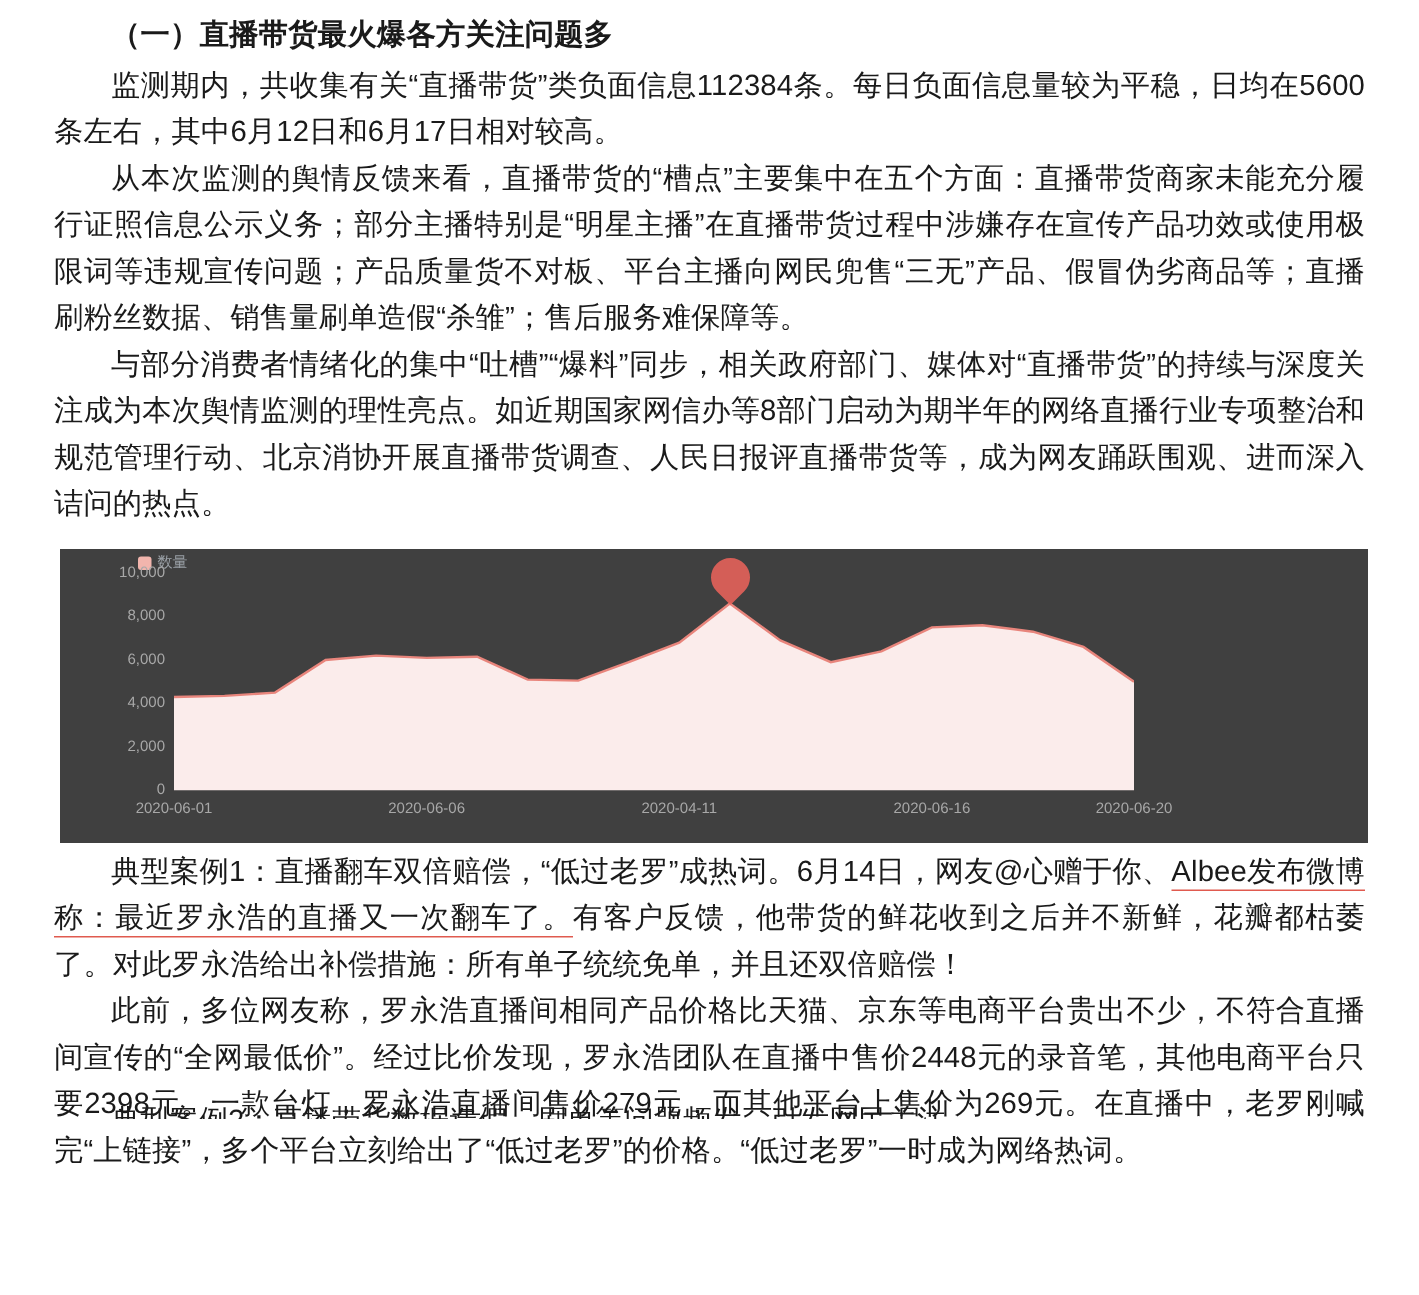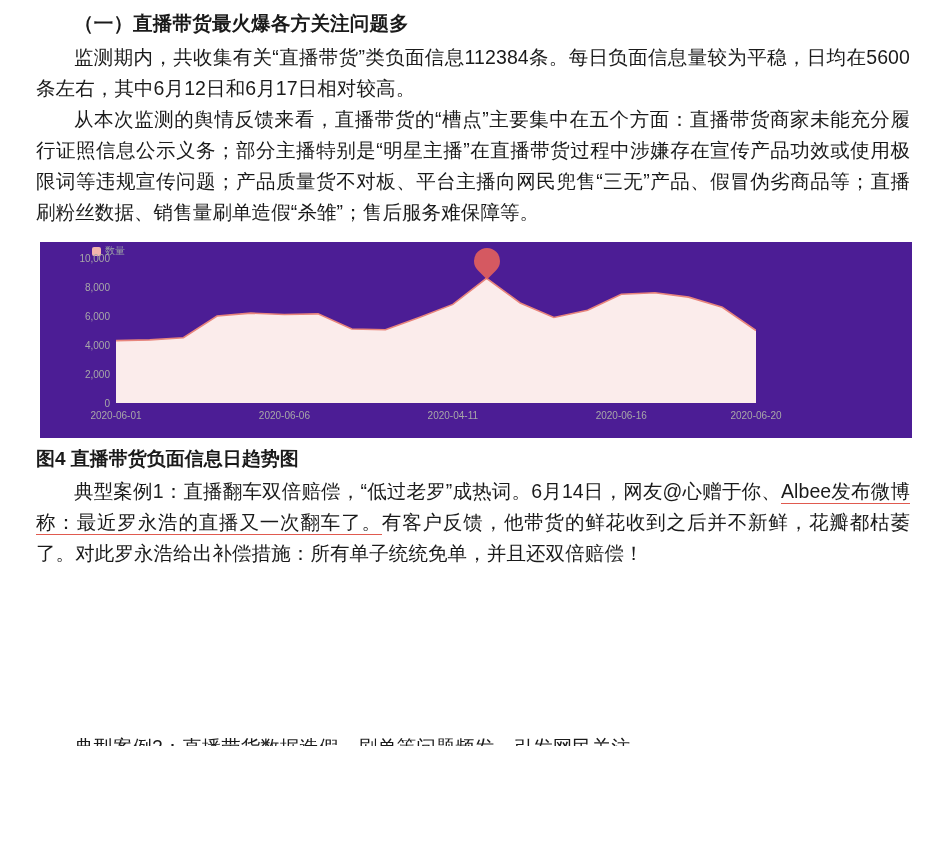--- a/index.html
+++ b/index.html
@@ -42,21 +42,21 @@
     word-break: break-all;
   }
   .chart-wrap {
     margin: 10px 0 4px 0;
     padding: 4px 0 0 0;
   }
   .chart {
     position: relative;
     width: 872px;
     height: 196px;
-    background: #4c1d95;
+    background: #404040;
     margin-left: 4px;
   }
   .chart-legend {
     position: absolute;
     left: 52px;
     top: 2px;
     font-size: 10px;
     color: #9aa0a6;
     display: flex;
     align-items: center;
@@ -149,20 +149,21 @@
 </head>
 <body>
 
 <div class="page">
   <div class="content">
 
     <h2 class="section-title">（一）直播带货最火爆各方关注问题多</h2>
 
     <p class="para">监测期内，共收集有关“直播带货”类负面信息112384条。每日负面信息量较为平稳，日均在5600条左右，其中6月12日和6月17日相对较高。</p>
     <p class="para">从本次监测的舆情反馈来看，直播带货的“槽点”主要集中在五个方面：直播带货商家未能充分履行证照信息公示义务；部分主播特别是“明星主播”在直播带货过程中涉嫌存在宣传产品功效或使用极限词等违规宣传问题；产品质量货不对板、平台主播向网民兜售“三无”产品、假冒伪劣商品等；直播刷粉丝数据、销售量刷单造假“杀雏”；售后服务难保障等。</p>
+    <p class="para">与部分消费者情绪化的集中“吐槽”“爆料”同步，相关政府部门、媒体对“直播带货”的持续与深度关注成为本次舆情监测的理性亮点。如近期国家网信办等8部门启动为期半年的网络直播行业专项整治和规范管理行动、北京消协开展直播带货调查、人民日报评直播带货等，成为网友踊跃围观、进而深入诘问的热点。</p>
 
     <div class="chart-wrap">
       <div class="chart">
         <div class="chart-legend">
           <span class="swatch"></span>
           <span>数量</span>
         </div>
         <div class="ylabels">
             <div style="top: 145px;">0</div>
             <div style="top: 116px;">2,000</div>
@@ -183,22 +184,22 @@
             <div style="left: 412.842px;">2020-04-11</div>
             <div style="left: 581.263px; text-align: center;">2020-06-16</div>
             <div style="left: 716px; text-align: right;">2020-06-20</div>
           </div>
         <div class="marker" id="peak-marker" style="left: 433.526px; top: 6.3px;">
           <div class="pin"></div>
         </div>
       </div>
     </div>
 
-    <div class="fig-caption">图4  直播带货负面信息日趋势图</div>
 
     <p class="para"><span>典型案例1：直播翻车双倍赔偿，“低过老罗”成热词。</span><span>6月14日，网友@心赠于你、</span><span class="underline-red">Albee发布微博称：最近罗永浩的直播又一次翻车了。</span><span>有客户反馈，他带货的鲜花收到之后并不新鲜，花瓣都枯萎了。对此罗永浩给出补偿措施：所有单子统统免单，并且还双倍赔偿！</span></p>
 
+    <p class="para">此前，多位网友称，罗永浩直播间相同产品价格比天猫、京东等电商平台贵出不少，不符合直播间宣传的“全网最低价”。经过比价发现，罗永浩团队在直播中售价2448元的录音笔，其他电商平台只要2398元。一款台灯，罗永浩直播间售价279元，而其他平台上售价为269元。在直播中，老罗刚喊完“上链接”，多个平台立刻给出了“低过老罗”的价格。“低过老罗”一时成为网络热词。</p>
   </div>
 
   <div class="clip-bottom">
     <p>典型案例2：直播带货数据造假、刷单等问题频发，引发网民关注。</p>
   </div>
 </div>
 
 </body></html>

